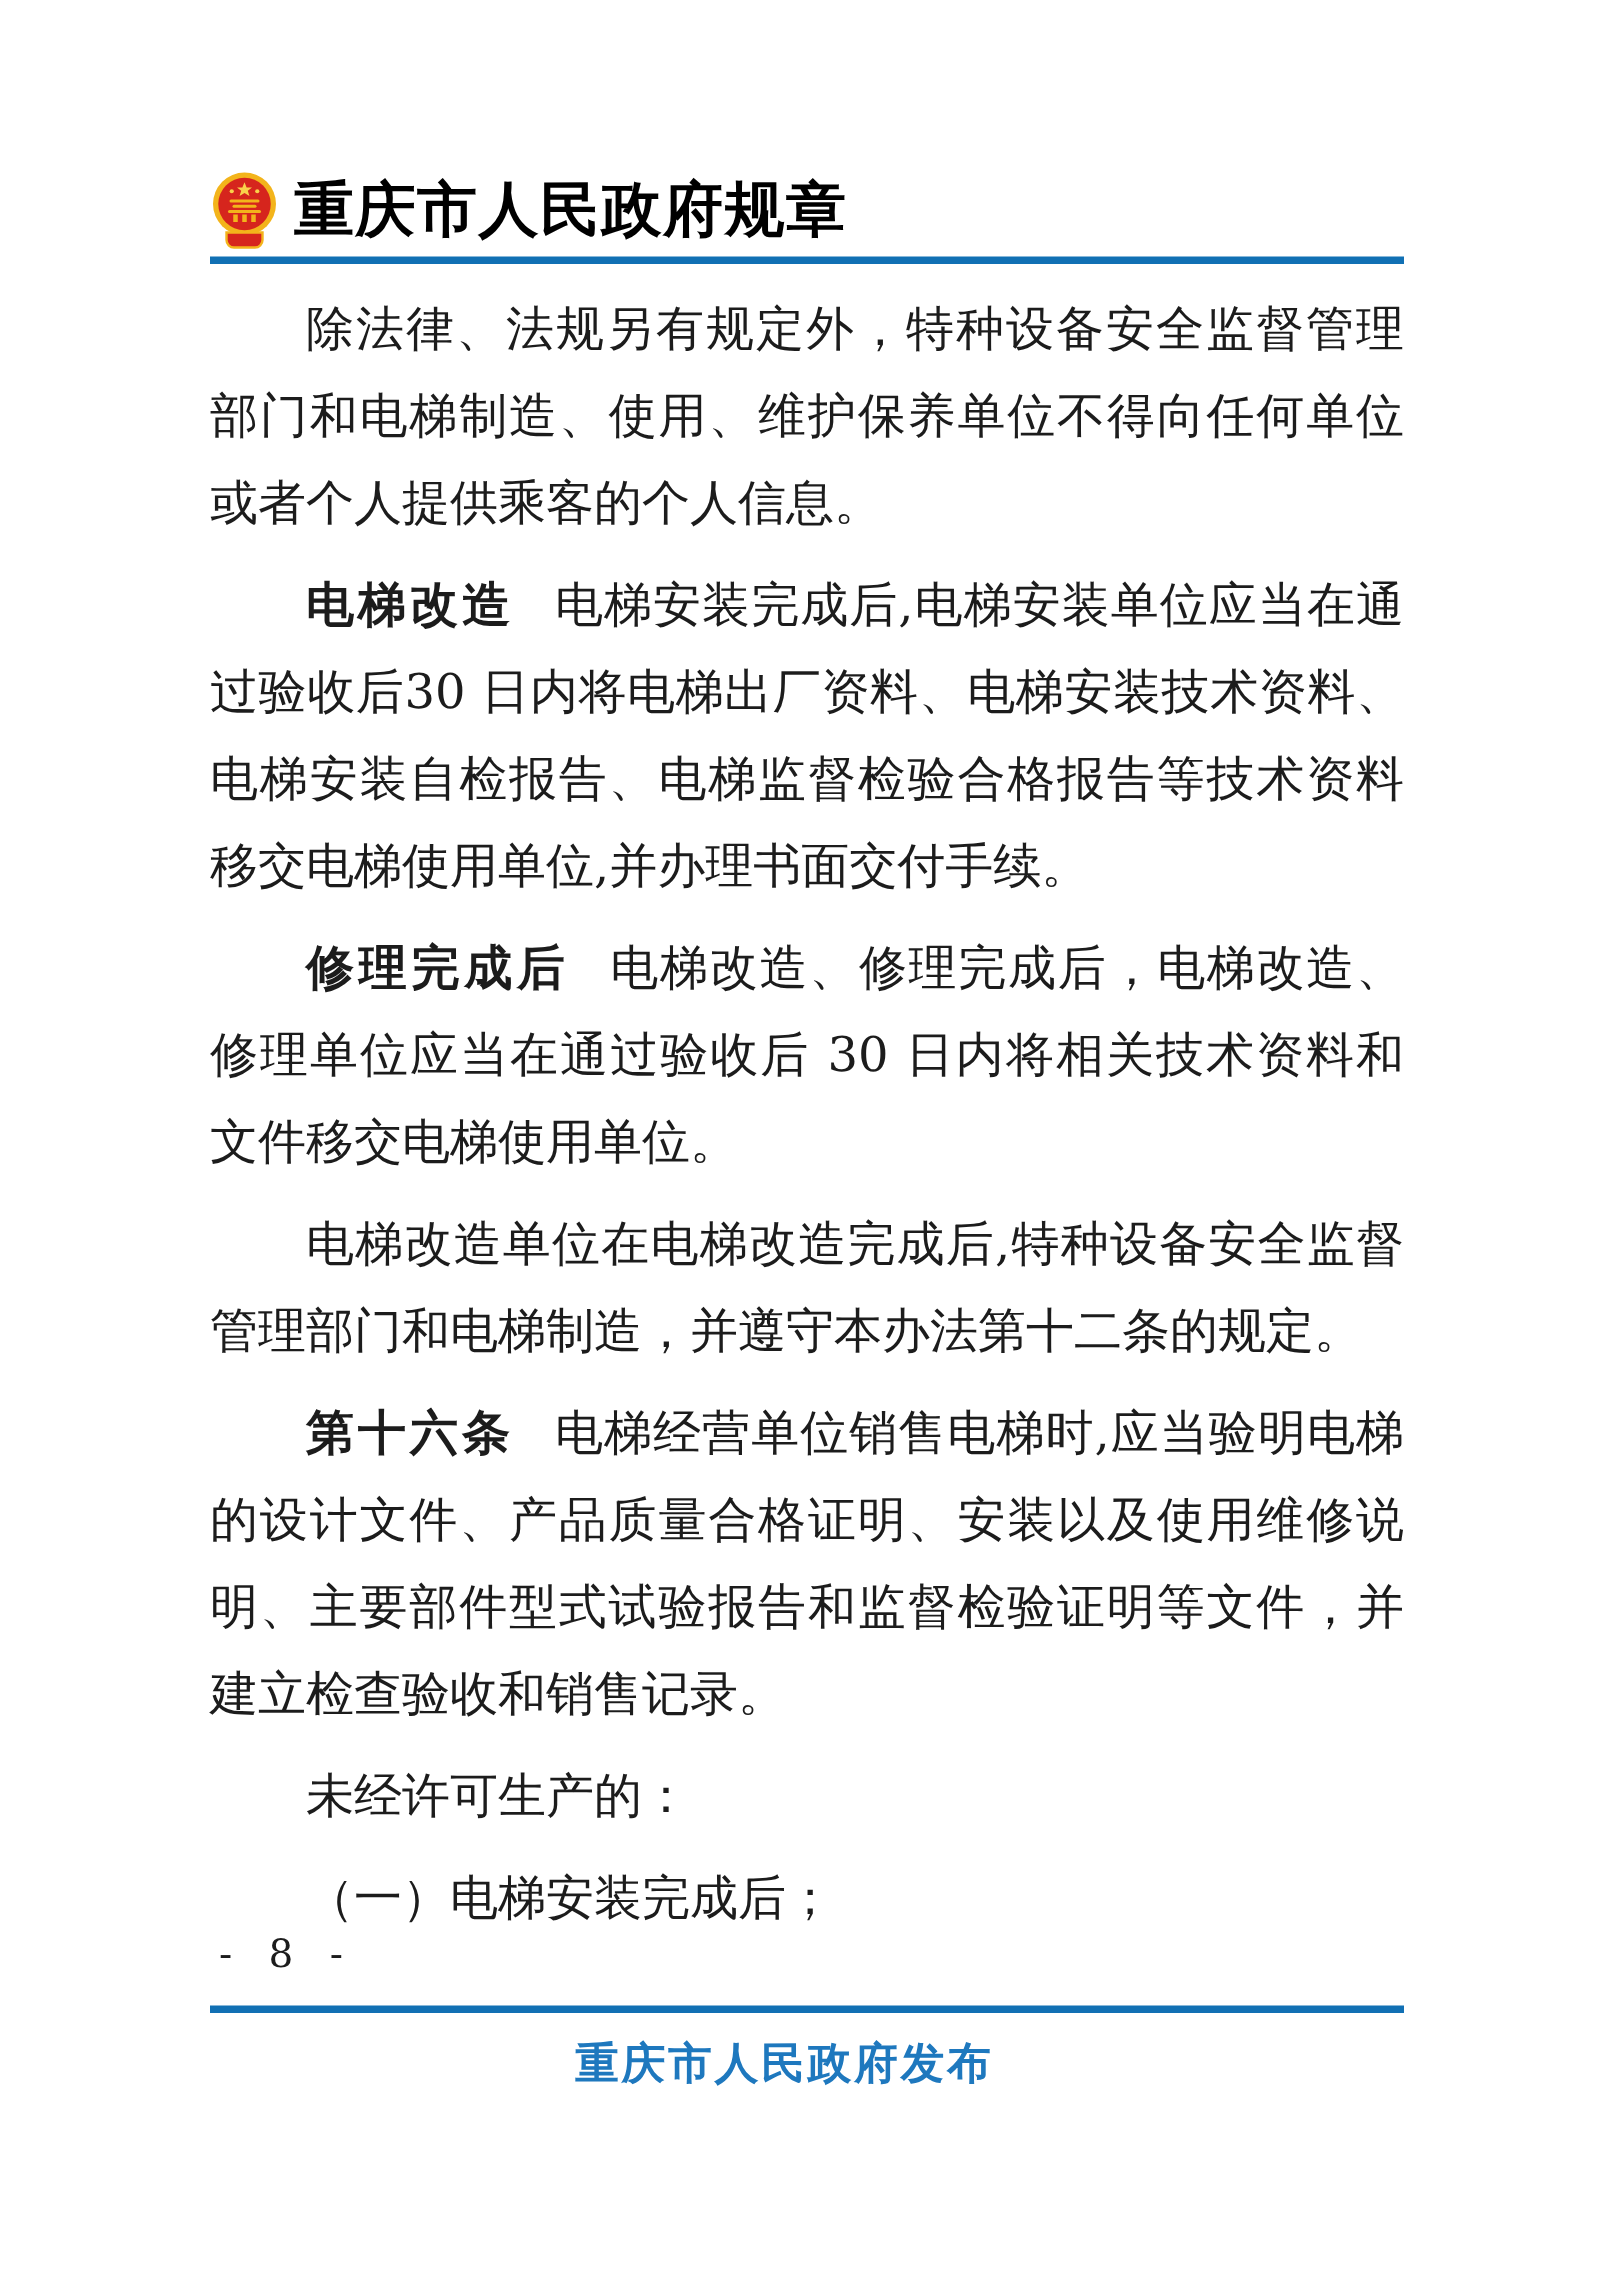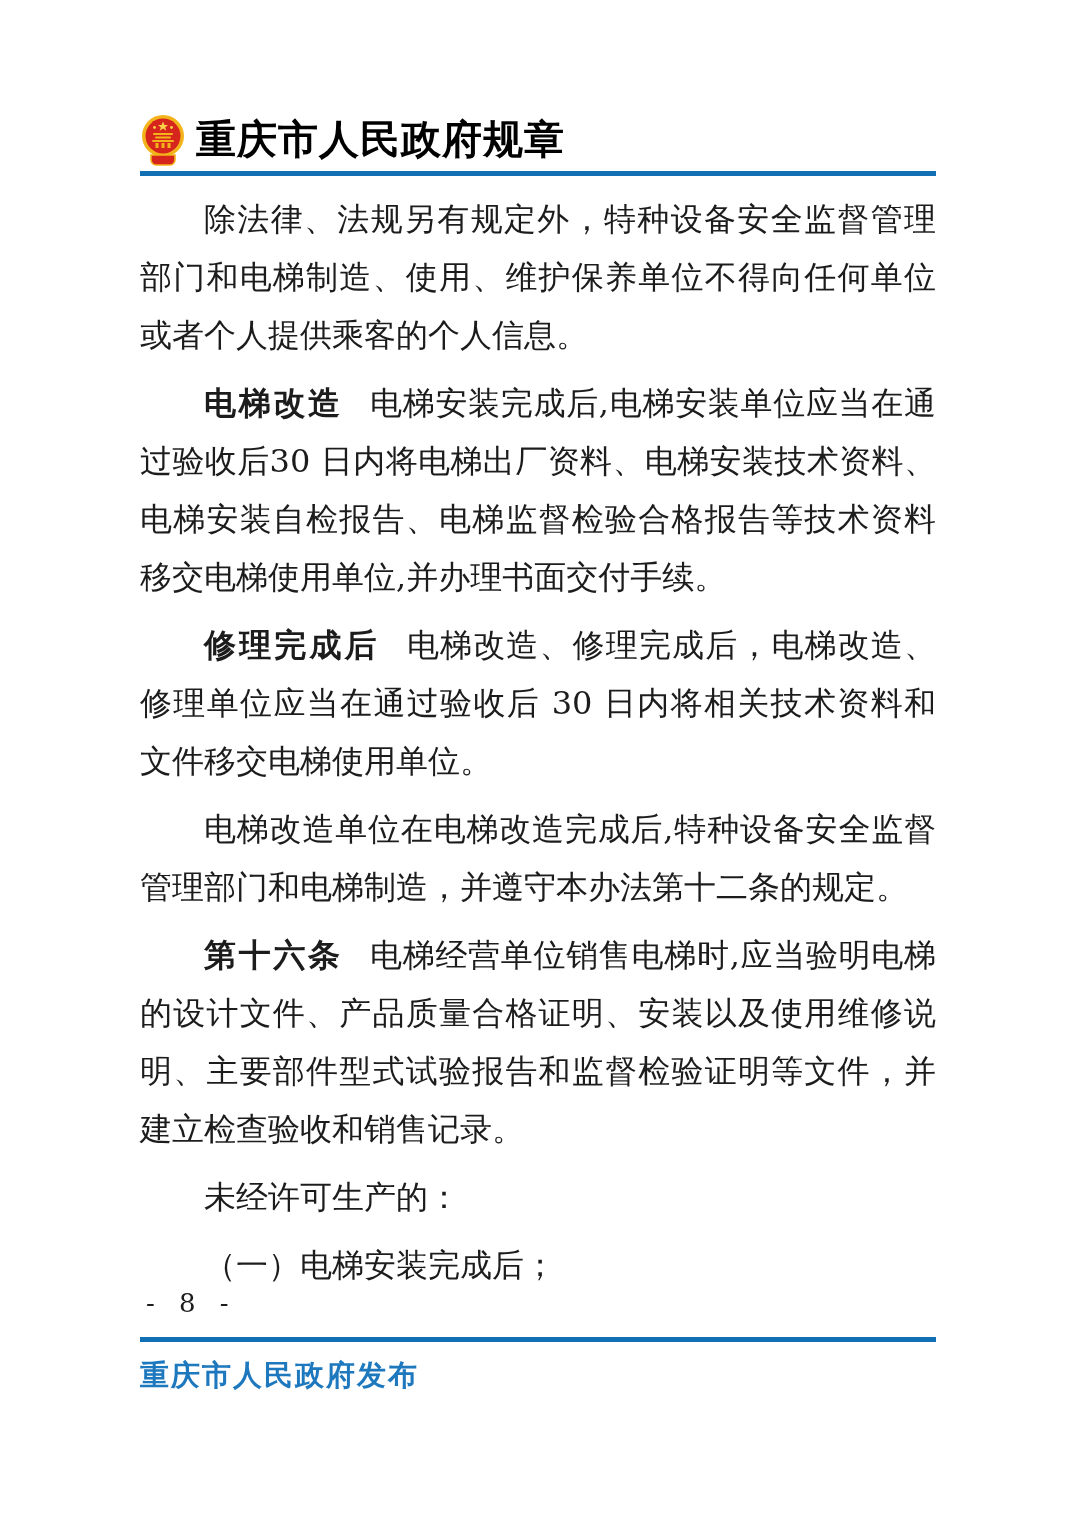--- a/index.html
+++ b/index.html
@@ -77,21 +77,21 @@
     top: 1337px;
     width: 796px;
     height: 5px;
     background: #1170b4;
   }
   .publisher {
     position: absolute;
     left: 140px;
     top: 1356px;
     width: 766px;
-    text-align: left;
+    text-align: center;
     font-size: 29px;
     font-weight: bold;
     color: #1e78be;
     letter-spacing: 2px;
   }
 </style>
 </head>
 <body>
 
 <div class="page">

